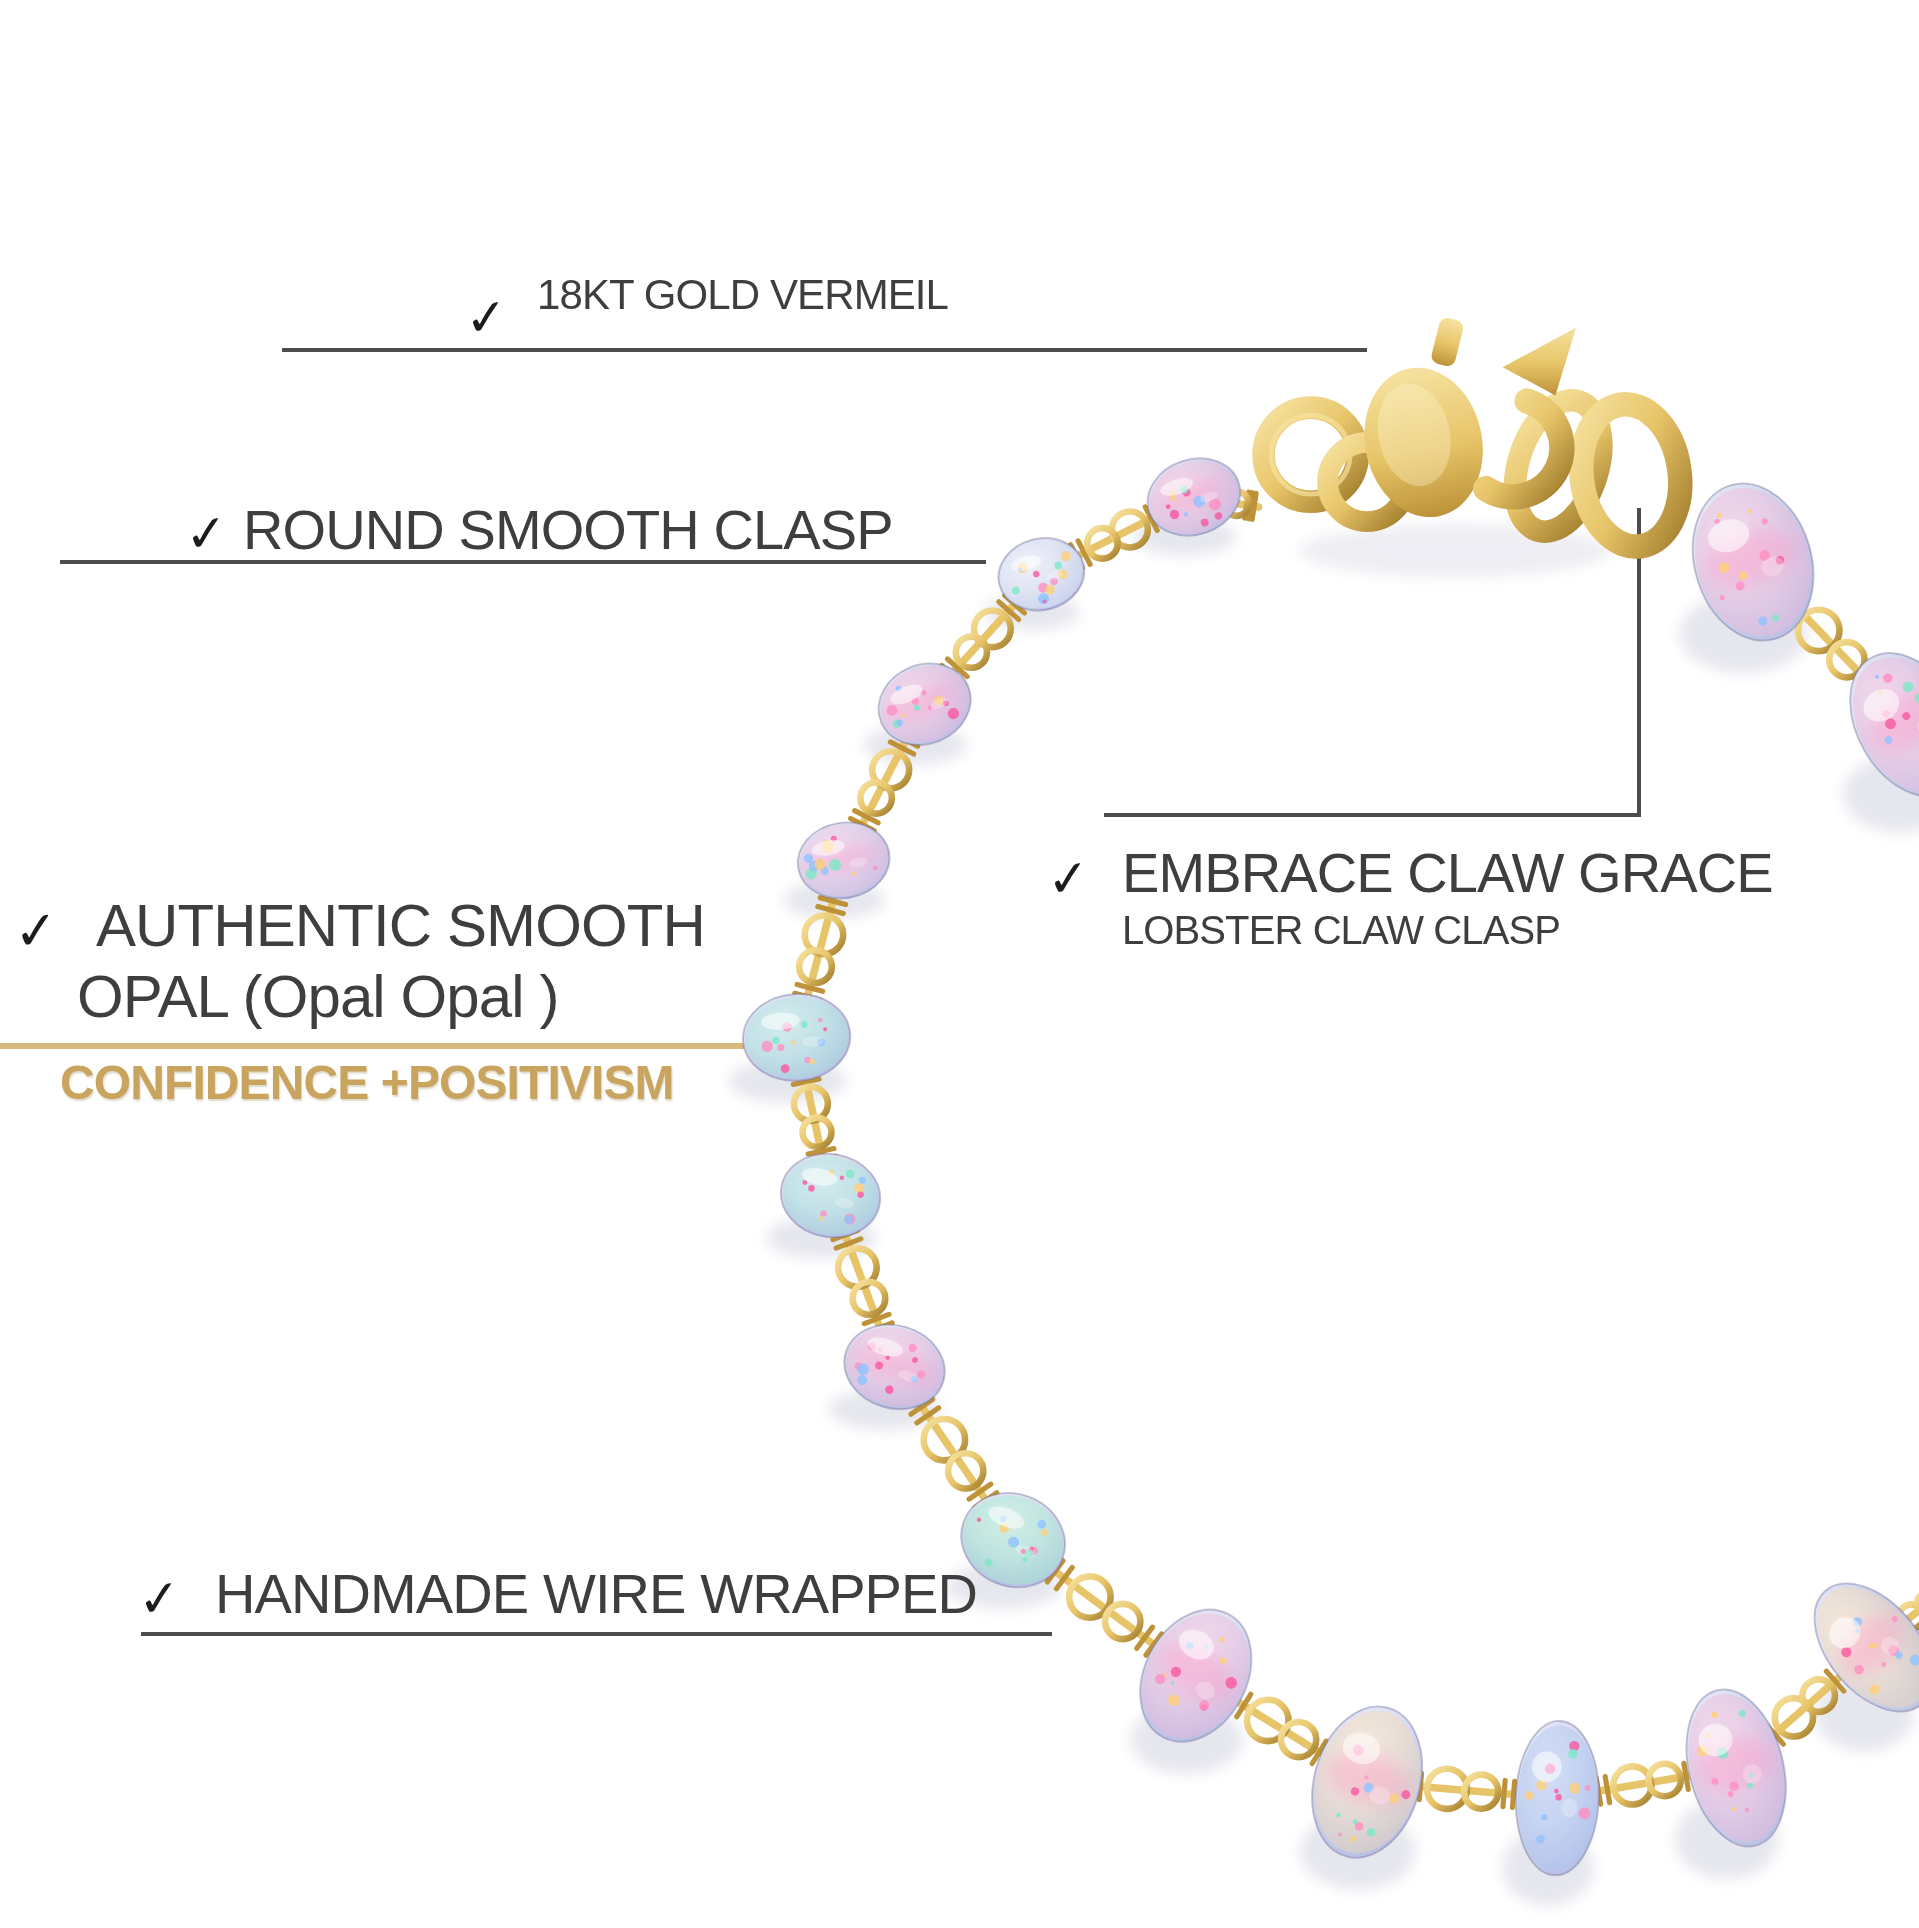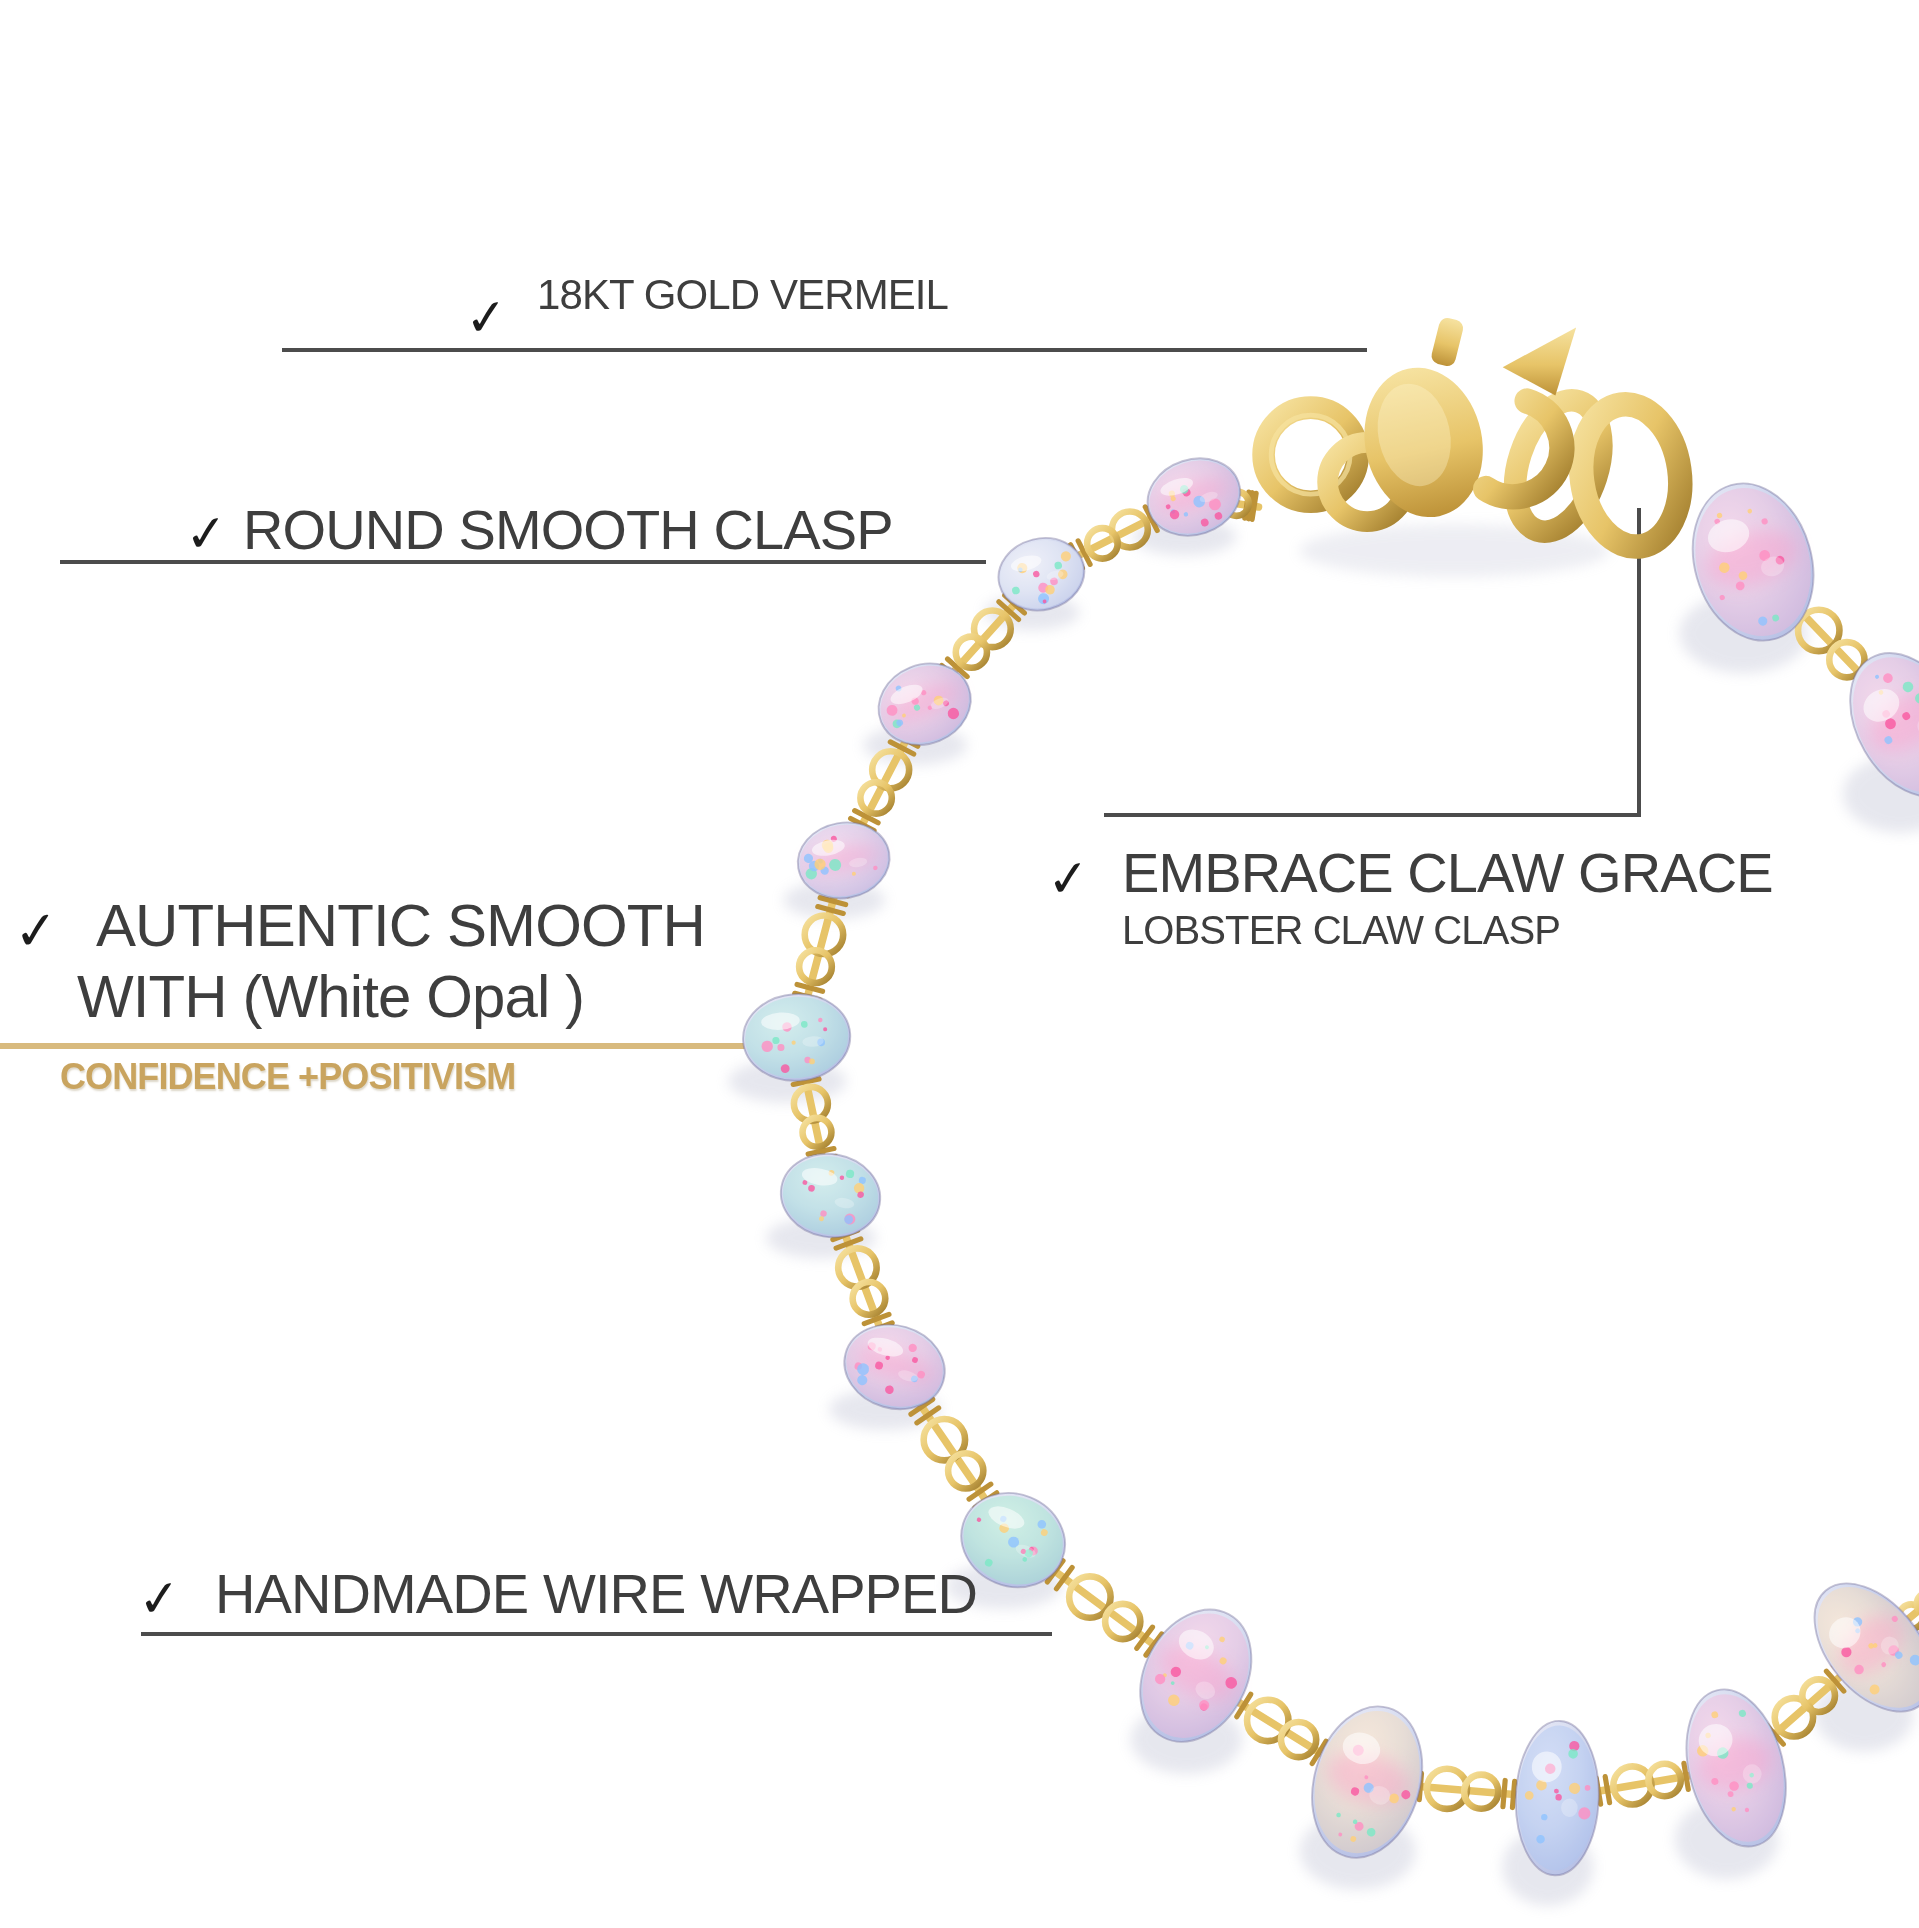--- a/index.html
+++ b/index.html
@@ -27,21 +27,21 @@
   #rule-vermeil {left:282px;  top:348px;  width:1085px; height:3.8px;}
 
   #lbl-round    {left:243px;  top:502px;  font-size:56px;}
   #chk-round    {left:185px;  top:508px;  font-size:51px;}
   #rule-round   {left:60px;   top:560px;  width:926px;  height:3.8px;}
 
   #lbl-auth1    {left:96px;  top:896px;  font-size:60px;}
   #lbl-auth2    {left:77px;   top:967px; font-size:60px;}
   #chk-auth     {left:14px;   top:904px;  font-size:53px;}
   #rule-gold    {left:0px;    top:1043px; width:749px;  height:5.6px;}
-  #lbl-tagline  {left:60px;   top:1059px; font-size:36px;}
+  #lbl-tagline  {left:60px;   top:1059px; font-size:48px;}
 
   #lbl-embrace1 {left:1122px; top:845px;  font-size:56px;}
   #lbl-embrace2 {left:1122px; top:910px;  font-size:40px;}
   #chk-embrace  {left:1047px; top:853px;  font-size:51px;}
   #leader-h     {left:1104px; top:813px;  width:537px;  height:3.8px;}
   #leader-v     {left:1637px; top:508px;  width:3.8px;    height:308px;}
 
   #lbl-handmade {left:215px;  top:1566px; font-size:56px;}
   #chk-handmade {left:138px;  top:1573px; font-size:51px;}
   #rule-handmade{left:141px;  top:1632px; width:911px;  height:3.8px;}
@@ -54,21 +54,21 @@
 <span class="check" id="chk-vermeil">✓</span>
 <div class="label" id="lbl-vermeil">18KT GOLD VERMEIL</div>
 <div class="rule" id="rule-vermeil"></div>
 
 <span class="check" id="chk-round">✓</span>
 <div class="label" id="lbl-round">ROUND SMOOTH CLASP</div>
 <div class="rule" id="rule-round"></div>
 
 <span class="check" id="chk-auth">✓</span>
 <div class="label" id="lbl-auth1">AUTHENTIC SMOOTH</div>
-<div class="label" id="lbl-auth2">WITH (White Opal )</div>
+<div class="label" id="lbl-auth2">OPAL (Opal Opal )</div>
 <div class="goldrule" id="rule-gold"></div>
 <div class="tagline" id="lbl-tagline">CONFIDENCE +POSITIVISM</div>
 
 <span class="check" id="chk-embrace">✓</span>
 <div class="label" id="lbl-embrace1">EMBRACE CLAW GRACE</div>
 <div class="label" id="lbl-embrace2">LOBSTER CLAW CLASP</div>
 <div class="rule" id="leader-h"></div>
 <div class="rule" id="leader-v"></div>
 
 <span class="check" id="chk-handmade">✓</span>

